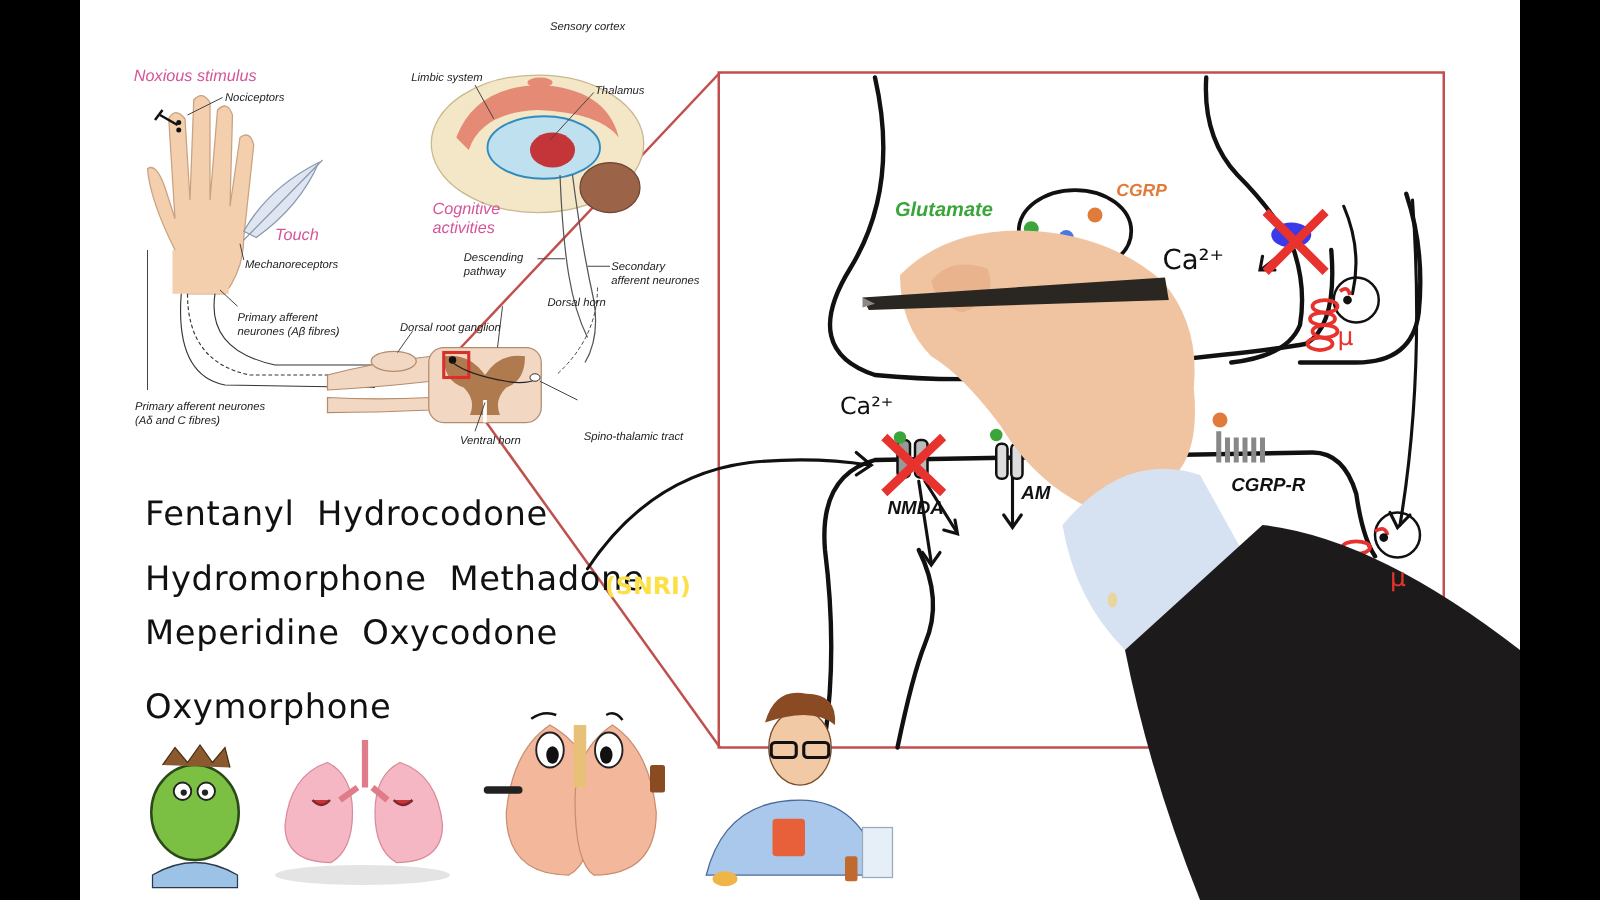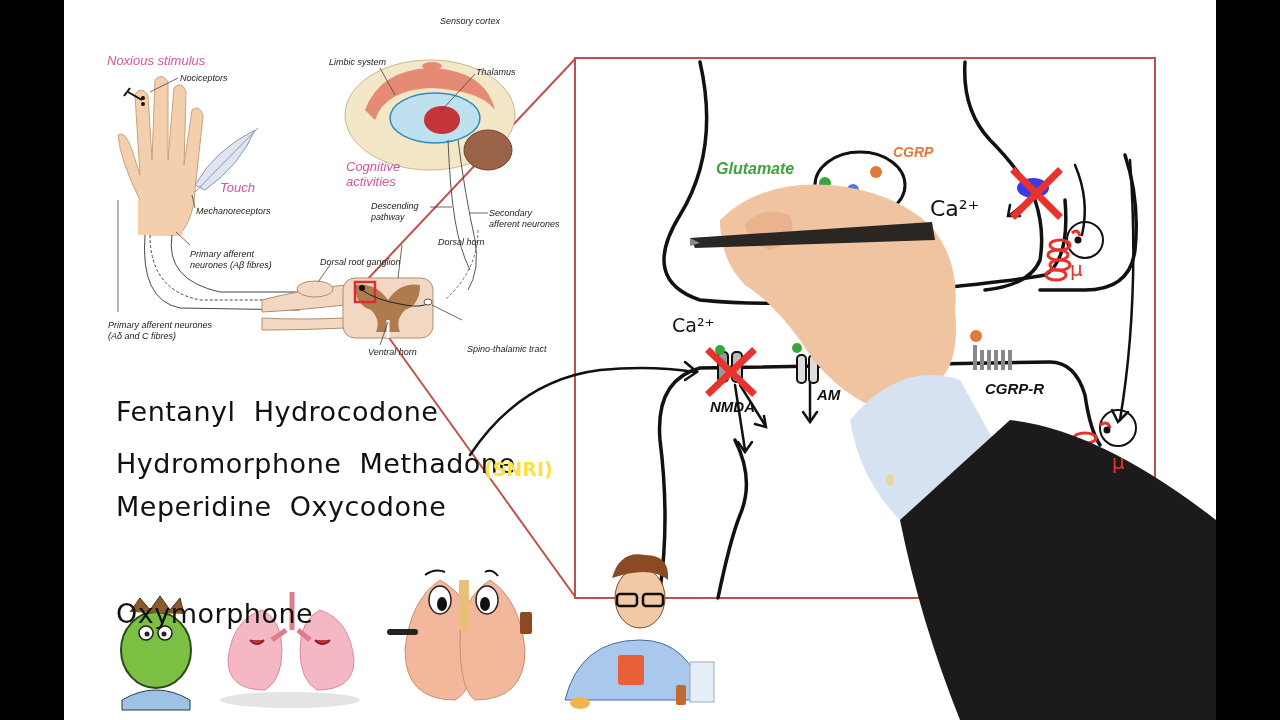--- a/index.html
+++ b/index.html
@@ -271,15 +271,15 @@
 </div>
 <div class="hand drug" style="left:116px;top:448px;">
   <span>Hydromorphone</span>&nbsp;
   <span>Methadone</span>
 </div>
 <div class="hand" style="left:484px;top:458px;font-size:19px;color:#fde047;font-weight:bold;">(SNRI)</div>
 <div class="hand drug" style="left:116px;top:491px;">
   <span>Meperidine</span>&nbsp;
   <span>Oxycodone</span>
 </div>
-<div class="hand drug" style="left:116px;top:550px;margin-top:48px;">
+<div class="hand drug" style="left:116px;top:550px;">
   <span>Oxymorphone</span>
 </div>
 
 </body></html>

